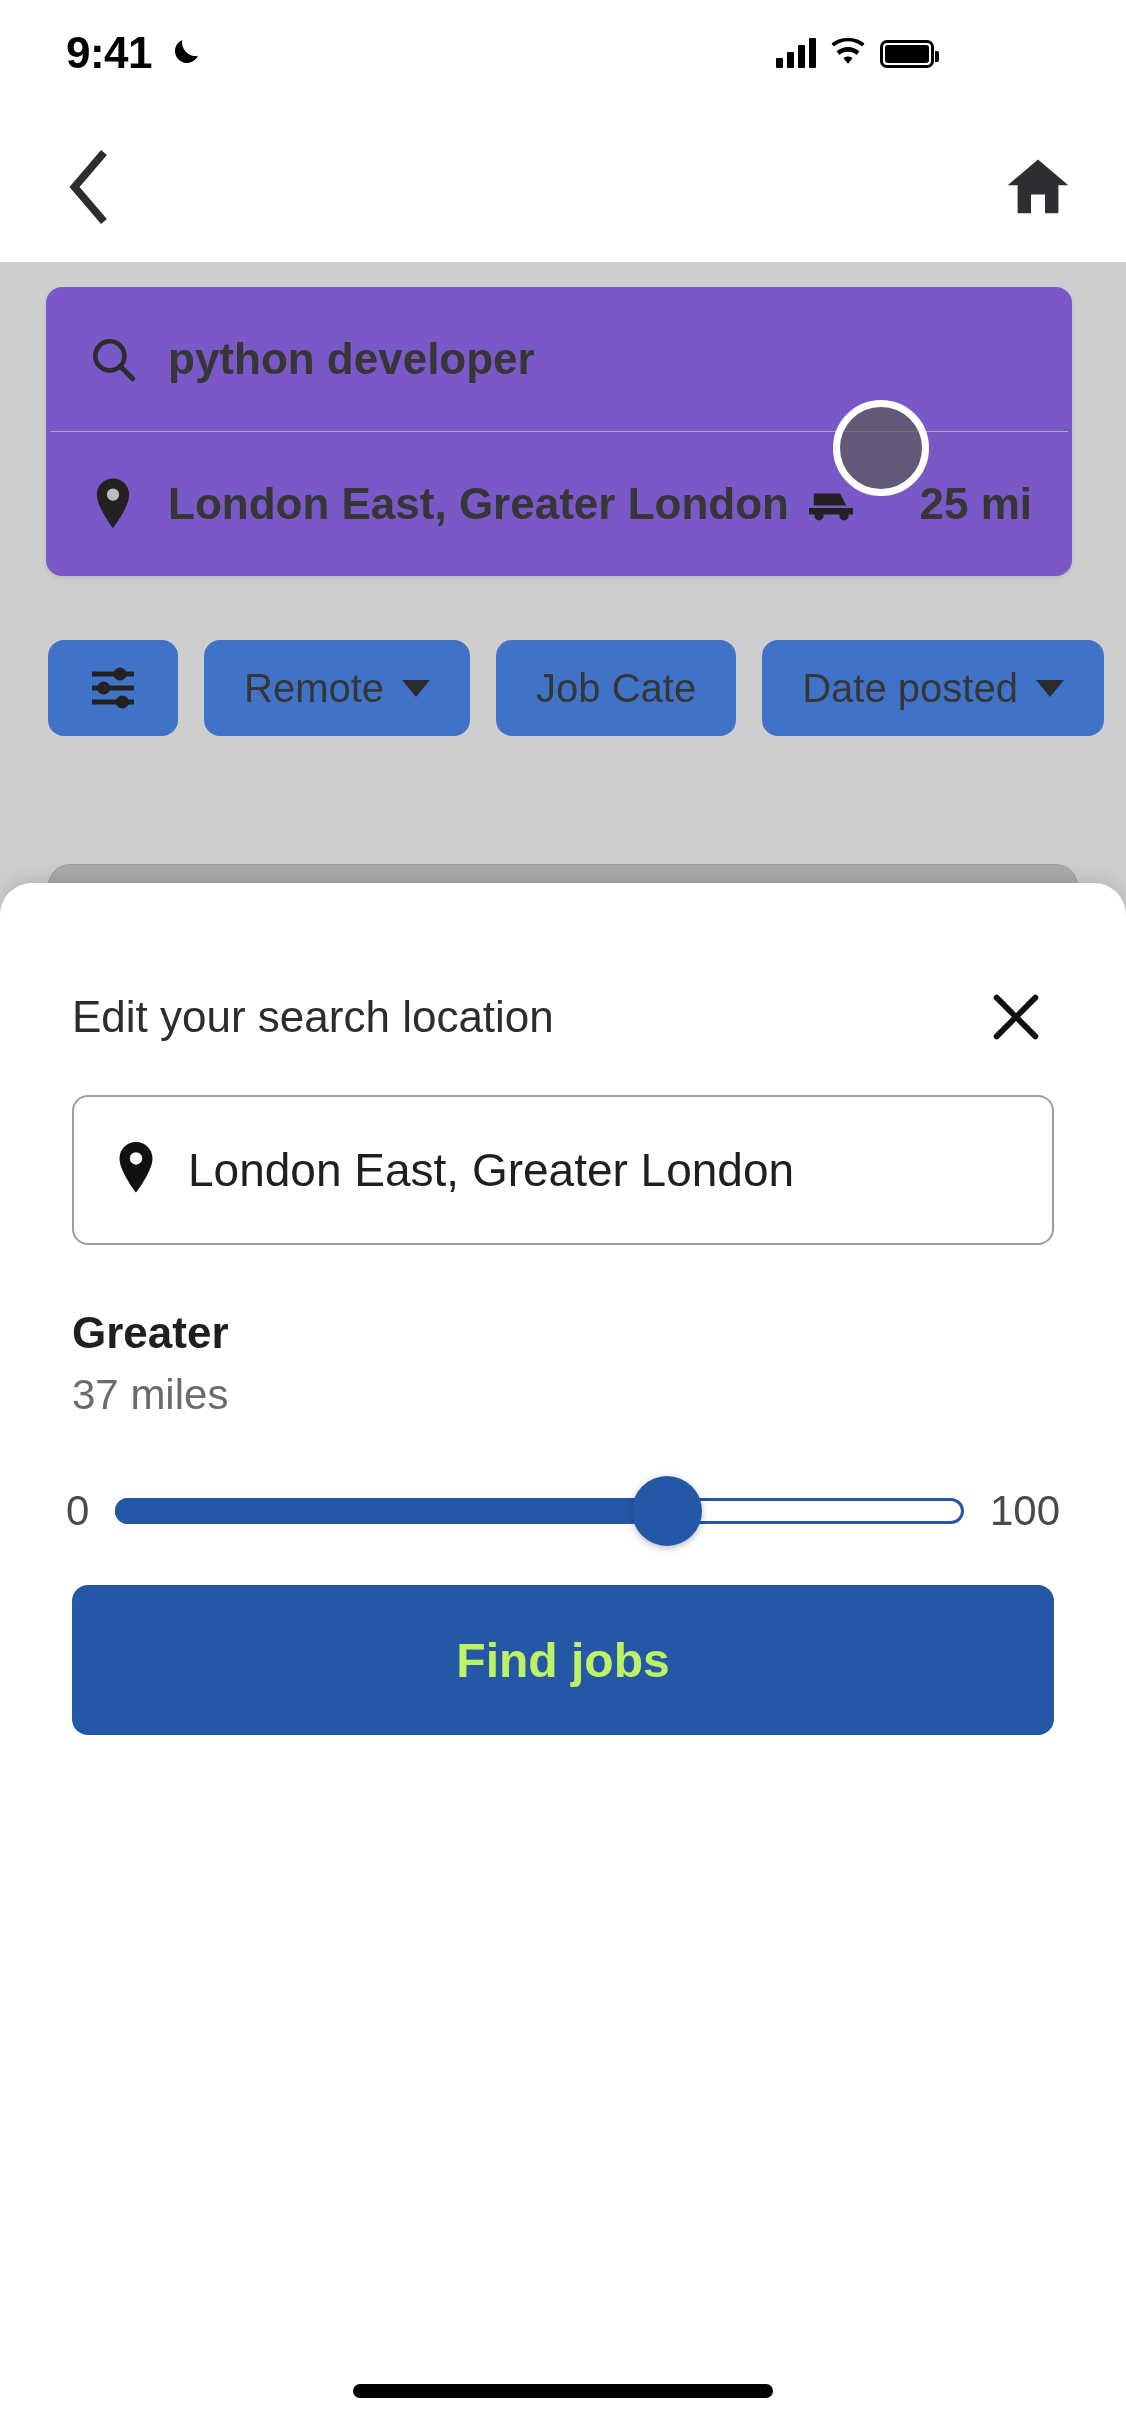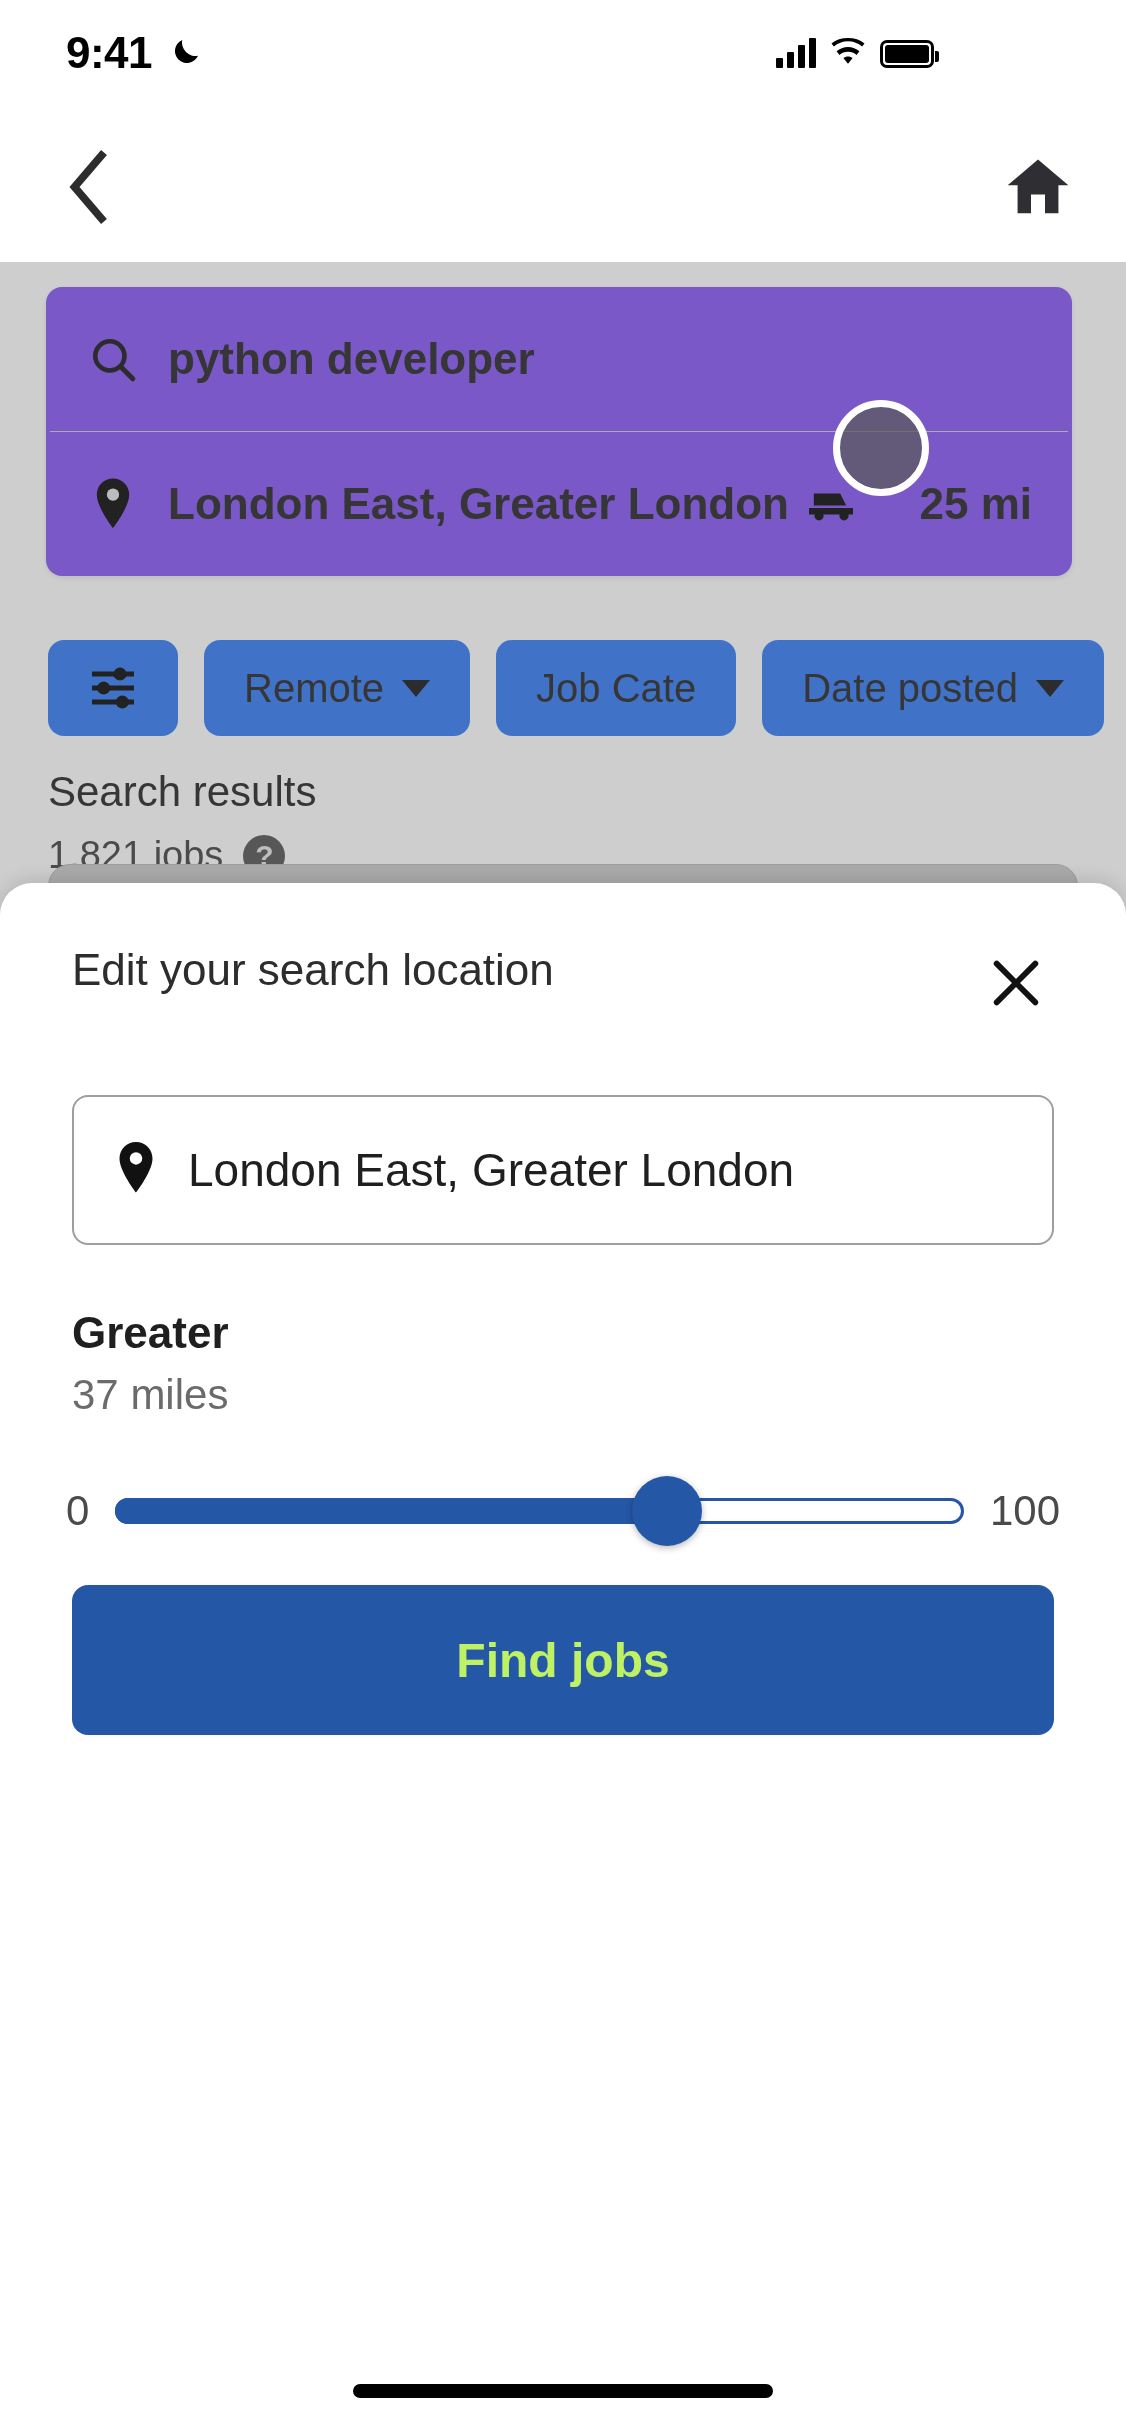--- a/index.html
+++ b/index.html
@@ -183,23 +183,23 @@
   
   #bottom-sheet {
     position: absolute; left: 0; bottom: 0;
     width: 1126px; height: 1553px;
     background: #ffffff;
     border-radius: 32px 32px 0 0;
     z-index: 50;
     box-shadow: 0 -4px 18px rgba(0,0,0,0.12);
   }
   #sheet-header {
-    position: absolute; left: 0; top: 62px;
+    position: absolute; left: 0; top: 79px;
     width: 100%; height: 110px;
-    display: flex; align-items: flex-start;
+    display: flex; align-items: center;
     padding: 0 72px;
   }
   #sheet-title { font-size: 44px; color: #2d2d2d; }
   #sheet-close { margin-left: auto; width: 76px; height: 76px;
     display: flex; align-items: center; justify-content: center; }
 
   #sheet-location-field {
     position: absolute; left: 72px; top: 212px;
     width: 982px; height: 150px;
     border: 2px solid #9e9e9e; border-radius: 16px;
@@ -353,27 +353,20 @@
       </div>
       <div class="chip">
         <span>Job Cate</span>
       </div>
       <div class="chip">
         <span>Date posted</span>
         <span class="caret"></span>
       </div>
     </div>
 
-    <div id="results-header">
-      <div id="results-title">Search results</div>
-      <div id="results-count-row">
-        <span id="results-count">1,821 jobs</span>
-        <span id="help-icon">?</span>
-      </div>
-    </div>
 
     <div id="job-card">
       <div id="job-title">Backend Developer</div>
       <div id="job-company">Pulse.io</div>
       <div id="job-location">Hybrid remote in London</div>
 
       <div class="badge" id="salary-badge">
         <span>
           <svg width="46" height="38" viewBox="0 0 23 19">
             <rect x="1" y="1" width="17" height="11" rx="1.4" fill="#262626"></rect>

